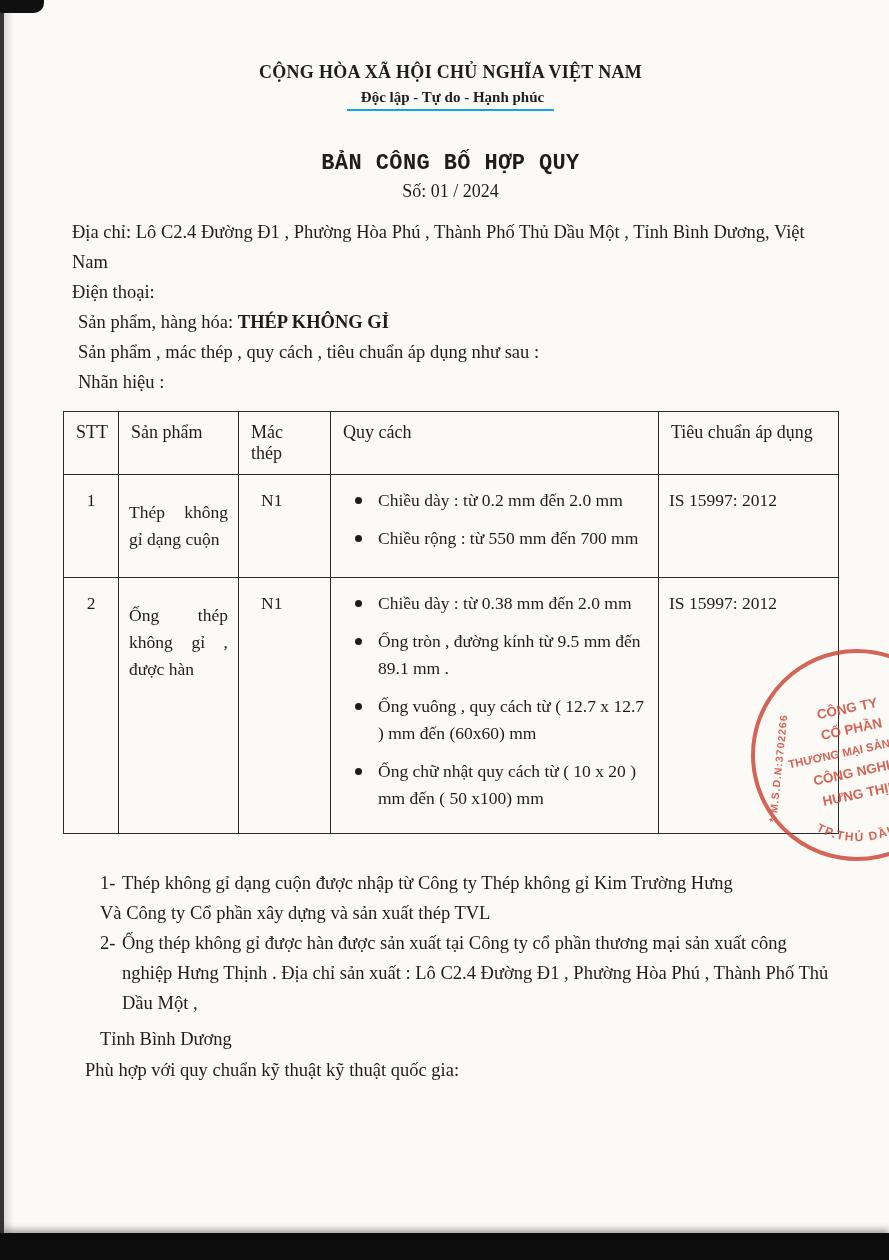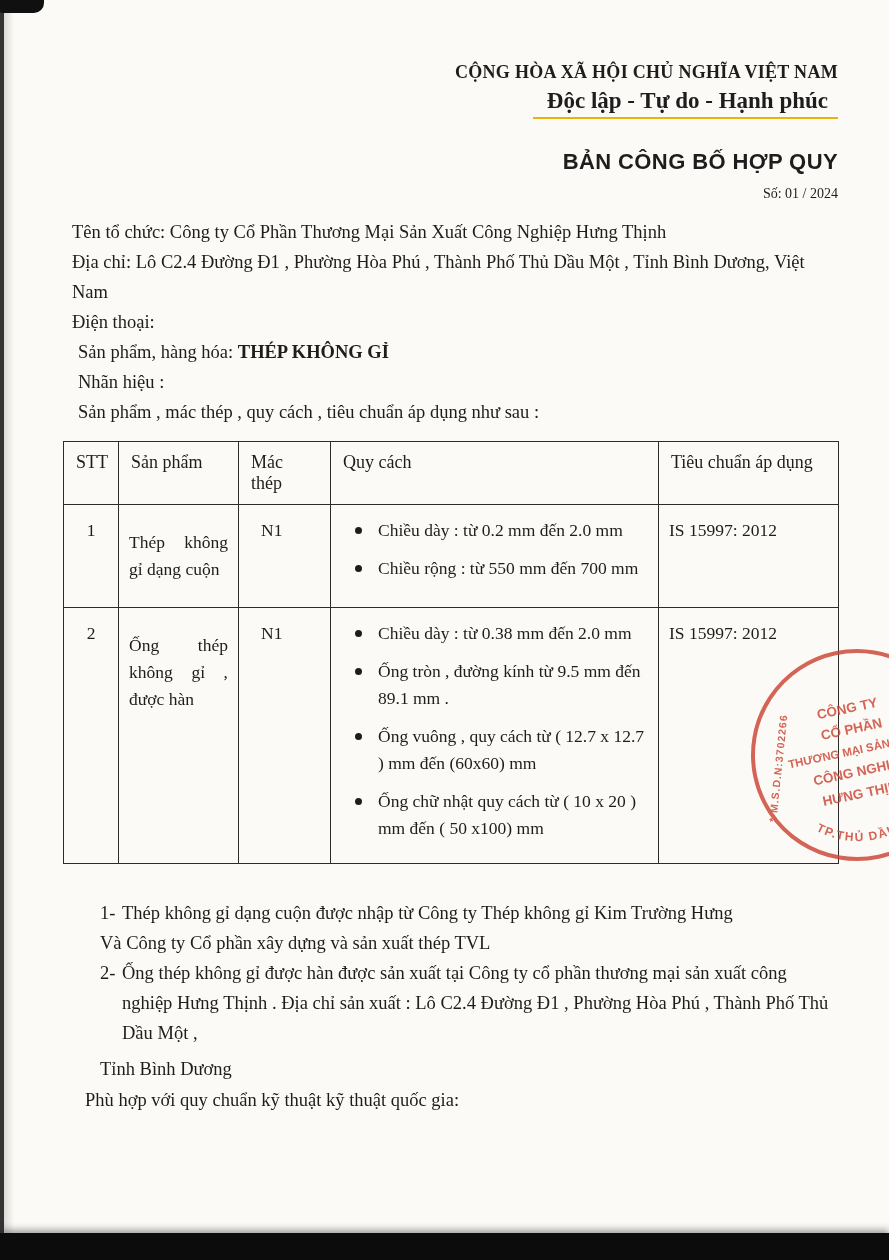--- a/index.html
+++ b/index.html
@@ -16,28 +16,28 @@
   
   .scan-left-line { position: absolute; left: 0; top: 0; width: 4px; height: 100%; background: #343434; z-index: 6; }
   .scan-left-soft { position: absolute; left: 4px; top: 0; width: 10px; height: 100%;
     background: linear-gradient(90deg, rgba(70,70,70,0.18), rgba(0,0,0,0)); z-index: 6; }
   .scan-corner { position: absolute; left: 0; top: 0; width: 44px; height: 13px; background: #101010;
     border-radius: 0 0 10px 2px; z-index: 7; }
   .scan-bottom { position: absolute; left: 0; bottom: 0; width: 100%; height: 27px; background: #0c0c0c;
     box-shadow: 0 -3px 7px rgba(40,40,40,0.45); z-index: 7; }
   
   .content { position: absolute; left: 63px; top: 0; width: 775px; padding-top: 62px; z-index: 2; }
-  .center { text-align: right; }
+  .center { text-align: center; }
   .nat-title { font-size: 18px; font-weight: bold; letter-spacing: 0.3px; }
   .motto-wrap { margin-top: 5px; }
-  .nat-motto { display: inline-block; font-size: 23px; font-weight: bold;
-    border-bottom: 2px solid #eab308; padding: 0 10px 3px 14px; }
-  .doc-title { margin-top: 30px; font-family: Liberation Sans, sans-serif;
+  .nat-motto { display: inline-block; font-size: 15px; font-weight: bold;
+    border-bottom: 2px solid #0ea5e9; padding: 0 10px 3px 14px; }
+  .doc-title { margin-top: 40px; font-family: Liberation Mono, monospace;
     font-size: 22px; font-weight: bold; letter-spacing: 0.4px; }
-  .doc-no { margin-top: 11px; font-size: 14px; }
+  .doc-no { margin-top: 5px; font-size: 18px; }
   .info { margin-top: 15px; font-size: 18.5px; line-height: 30px; }
   .indent-a { margin-left: 9px; }
   .indent-b { margin-left: 15px; }
   .addr { max-width: 752px; }
   .bold { font-weight: bold; }
   
   table.spec { margin-top: 14px; width: 775px; border-collapse: collapse; table-layout: fixed; font-size: 17.5px; }
   table.spec th, table.spec td { border: 1.4px solid #2c2c2c; vertical-align: top; }
   table.spec th { font-weight: normal; text-align: left; padding: 10px 12px; font-size: 18px; }
   th.h-stt { text-align: center; padding: 10px 4px; }
@@ -82,28 +82,27 @@
 
     <div class="center nat-title">CỘNG HÒA XÃ HỘI CHỦ NGHĨA VIỆT NAM</div>
     <div class="center motto-wrap">
       <span class="nat-motto">Độc lập - Tự do - Hạnh phúc</span>
     </div>
 
     <div class="center doc-title">BẢN CÔNG BỐ HỢP QUY</div>
     <div class="center doc-no">Số: 01 / 2024</div>
 
     <div class="info">
-      <div class="indent-a">Tên tổ chức: Công ty Cổ Phần Thương Mại Sản Xuất Công Nghiệp Hưng Thịnh</div>
       <div class="indent-a addr">Địa chỉ: Lô C2.4 Đường Đ1 , Phường Hòa Phú , Thành Phố Thủ Dầu Một , Tỉnh Bình Dương, Việt Nam</div>
       <div class="indent-a">Điện thoại:</div>
       <div class="indent-b">
         <span>Sản phẩm, hàng hóa: </span><span class="bold">THÉP KHÔNG GỈ</span>
       </div>
+      <div class="indent-b">Sản phẩm , mác thép , quy cách , tiêu chuẩn áp dụng như sau :</div>
       <div class="indent-b">Nhãn hiệu :</div>
-      <div class="indent-b">Sản phẩm , mác thép , quy cách , tiêu chuẩn áp dụng như sau :</div>
     </div>
 
     <table class="spec">
       <colgroup>
         <col style="width:55px">
           <col style="width:120px">
           <col style="width:92px">
           <col style="width:328px">
           <col style="width:180px">
       </colgroup>

